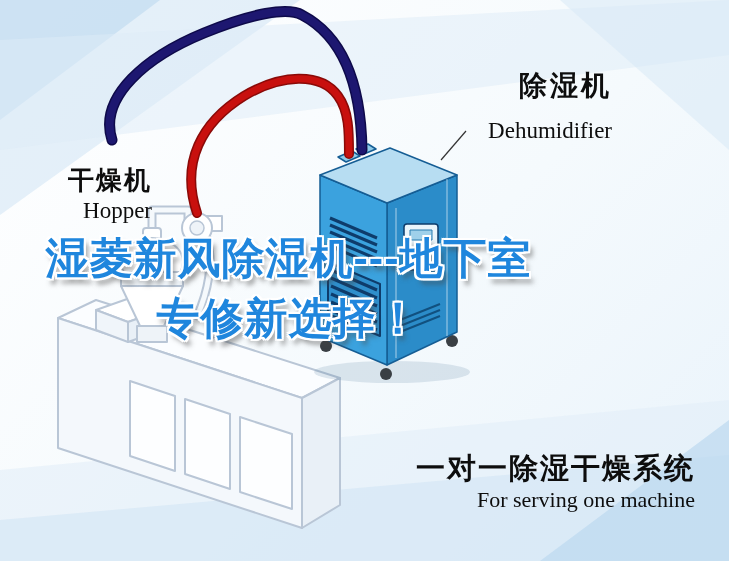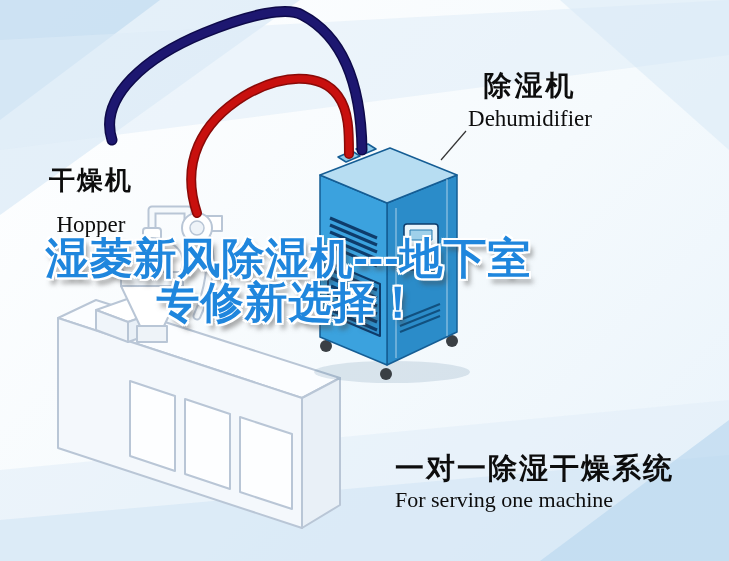--- a/index.html
+++ b/index.html
@@ -3,40 +3,40 @@
 <meta charset="utf-8">
 <style>
   *{margin:0;padding:0;box-sizing:border-box}
   html,body{width:729px;height:561px;background:#fff}
   .poster{
     position:relative;width:729px;height:561px;overflow:hidden;
     background:linear-gradient(135deg,#ffffff 0%,#f5fafd 55%,#e9f3fb 100%);
     font-family:"Liberation Sans",sans-serif;
   }
   .scene-svg{position:absolute;left:0;top:0;width:729px;height:561px}
-  .label{position:absolute;text-align:center;color:#0d0d0d;line-height:1.15}
+  .label{position:absolute;text-align:right;color:#0d0d0d;line-height:1.15}
   .label .cn{font-weight:700;display:block}
   .label .en{display:block;font-family:"Liberation Serif","DejaVu Serif",serif}
   #dehu-label{left:448px;top:70px;width:164px}
   #dehu-label .cn{font-size:28px;letter-spacing:3px}
-  #dehu-label .en{font-size:23px;margin-top:4px}
+  #dehu-label .en{font-size:23px;margin-top:16px}
   #hopper-label{left:30px;top:166px;width:122px}
   #hopper-label .cn{font-size:26px;letter-spacing:2px}
-  #hopper-label .en{font-size:23px;margin-top:16px}
+  #hopper-label .en{font-size:23px;margin-top:2px}
   .headline{
     position:absolute;left:0;width:577px;text-align:center;
     font-weight:700;font-size:43px;letter-spacing:1px;color:#1f86dd;
     text-shadow:
       -2px -2px 0 #fff, 2px -2px 0 #fff, -2px 2px 0 #fff, 2px 2px 0 #fff,
       0 -2px 0 #fff, 0 2px 0 #fff, -2px 0 0 #fff, 2px 0 0 #fff,
       4px 6px 5px rgba(70,70,70,.55);
   }
   #headline1{top:230px}
-  #headline2{top:274px}
-  .caption{position:absolute;left:395px;width:300px;text-align:left;color:#0d0d0d}
+  #headline2{top:290px}
+  .caption{position:absolute;left:395px;width:300px;text-align:right;color:#0d0d0d}
   #caption-cn{top:449px;font-size:29px;font-weight:700;letter-spacing:2px}
   #caption-en{top:487px;font-size:22px;font-family:Liberation Serif, serif}
 </style>
 </head>
 <body>
 
 <div class="poster">
 
   <svg class="scene-svg" viewBox="0 0 729 561">
 

